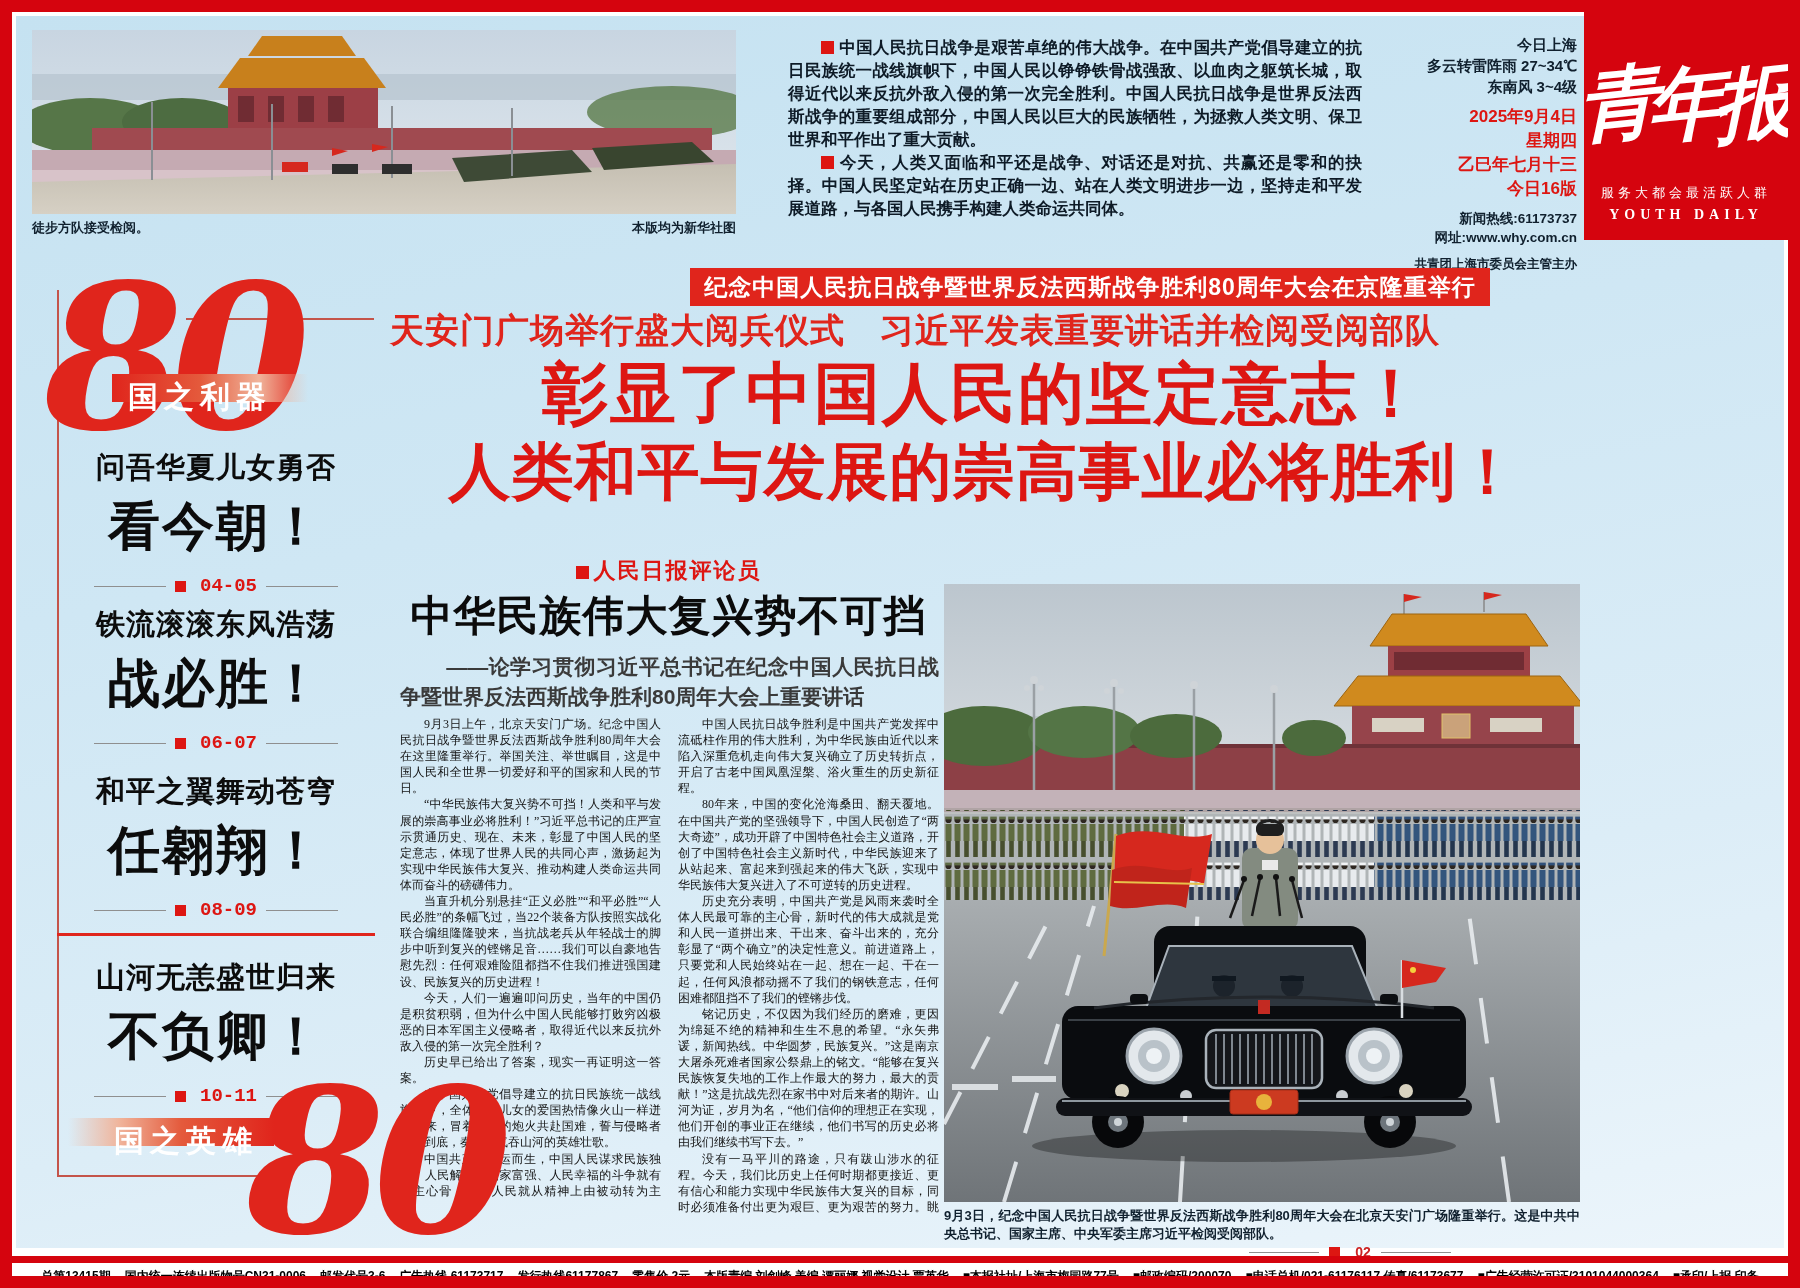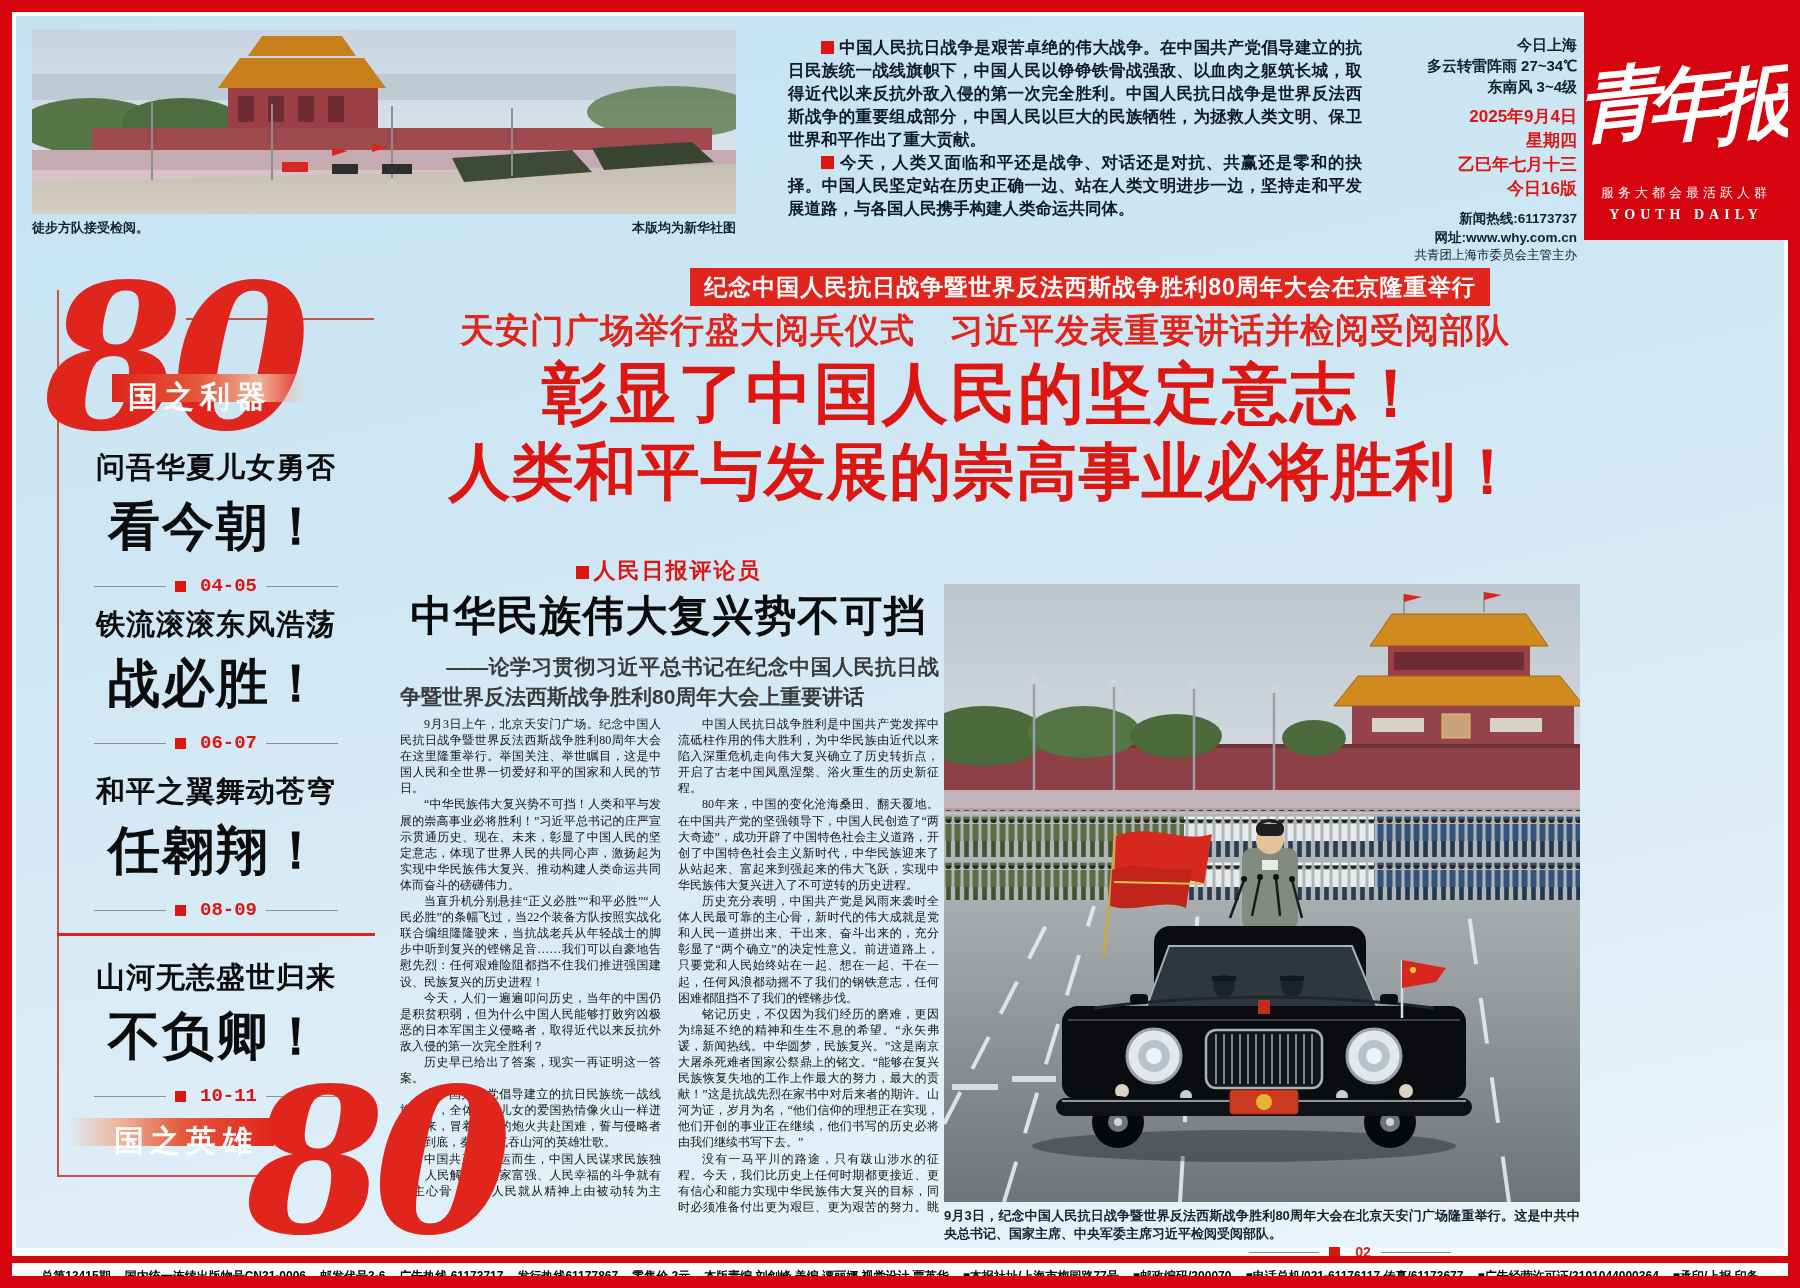--- a/index.html
+++ b/index.html
@@ -15,34 +15,34 @@
   .cap-row { position:absolute; left:32px; top:219px; width:704px; display:flex; justify-content:space-between;
     font-size:13px; font-weight:bold; color:#10202e; }
   .edbox { position:absolute; left:788px; top:36px; width:574px; color:#0d1a26; }
   .edbox p { font-size:16.5px; line-height:23px; font-weight:600; text-align:justify; text-indent:2em; }
   .sq { display:inline-block; width:13px; height:13px; background:#dd1612; margin-right:5px; vertical-align:-1px; }
   .sq.small { width:11px; height:11px; }
   .info-col { position:absolute; left:1355px; top:34px; width:222px; text-align:right; color:#10202e; }
   .info-col .w1 { font-size:15px; font-weight:bold; line-height:21px; }
   .info-col .dt { font-size:17px; font-weight:bold; color:#dd1612; line-height:24px;padding-left:20px; }
   .info-col .hot { font-size:13.5px; font-weight:bold; line-height:19px; }
-  .info-col .org { font-size:12.5px; font-weight:normal; }
+  .info-col .org { font-size:12.5px; font-weight:bold; margin-top:9px; }
   .gap8 { height:8px; }
   .masthead { position:absolute; left:1584px; top:12px; width:204px; height:228px; background:#d5040e; z-index:20;
     color:#fff; text-align:center; }
   .mh-chars { margin-top:16px; height:150px; font-family:"DejaVu Serif", serif; font-style:italic; font-weight:bold;
     font-size:80px; line-height:150px; white-space:nowrap; }
   .mh-chars span { display:inline-block; transform:rotate(-6deg) skewX(-4deg); letter-spacing:0; margin:0 -6px; }
   .mh-tag { font-size:13px; letter-spacing:4px; margin-top:6px; white-space:nowrap; }
   .mh-en { font-family:"Liberation Serif", serif; font-size:14px; font-weight:bold; letter-spacing:5px; margin-top:5px; }
 
   
   .banner { position:absolute; left:690px; top:268px; width:800px; height:38px; background:#e0251c; color:#fff;
     font-size:23px; font-weight:bold; text-align:center; line-height:38px; letter-spacing:1px; }
-  .subhead { position:absolute; left:390px; top:308px; width:1190px; text-align:center; color:#e0251c;
+  .subhead { position:absolute; left:390px; top:308px; width:1190px; text-align:left; color:#e0251c;
     font-size:34px; font-weight:900; letter-spacing:1px; }
   .headline { position:absolute; left:386px; top:352px; width:1196px; text-align:center; color:#dd1612; font-weight:900; }
   .headline .h1 { font-size:66px; line-height:82px; letter-spacing:2px; }
   .headline .h2 { font-size:62px; line-height:76px; letter-spacing:1px; }
 
   
   .num80 { position:absolute; color:#e0251c; font-family:"DejaVu Serif", serif; font-style:italic; font-weight:bold;
     font-size:200px; line-height:180px; letter-spacing:-12px; z-index:5; }
   .n80t { left:44px; top:268px; }
   .n80b { left:246px; top:1072px; }

